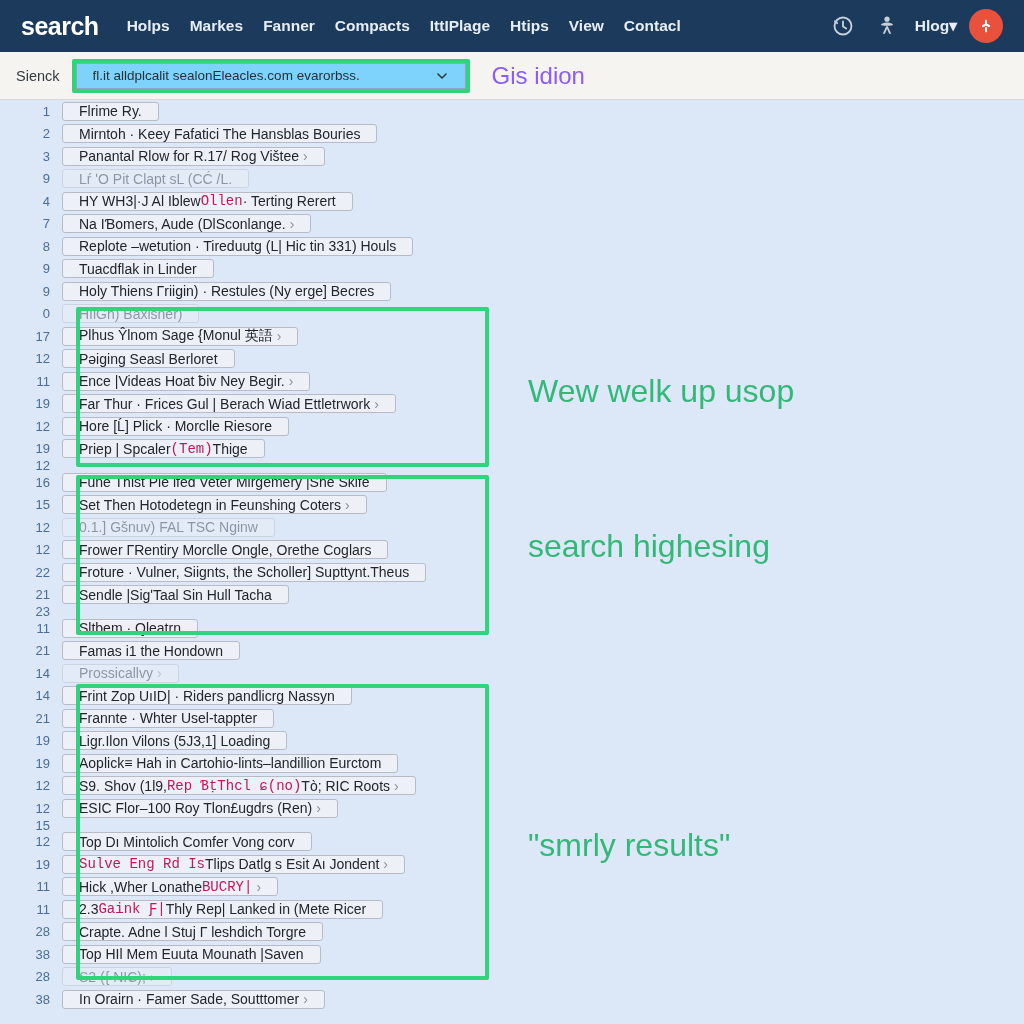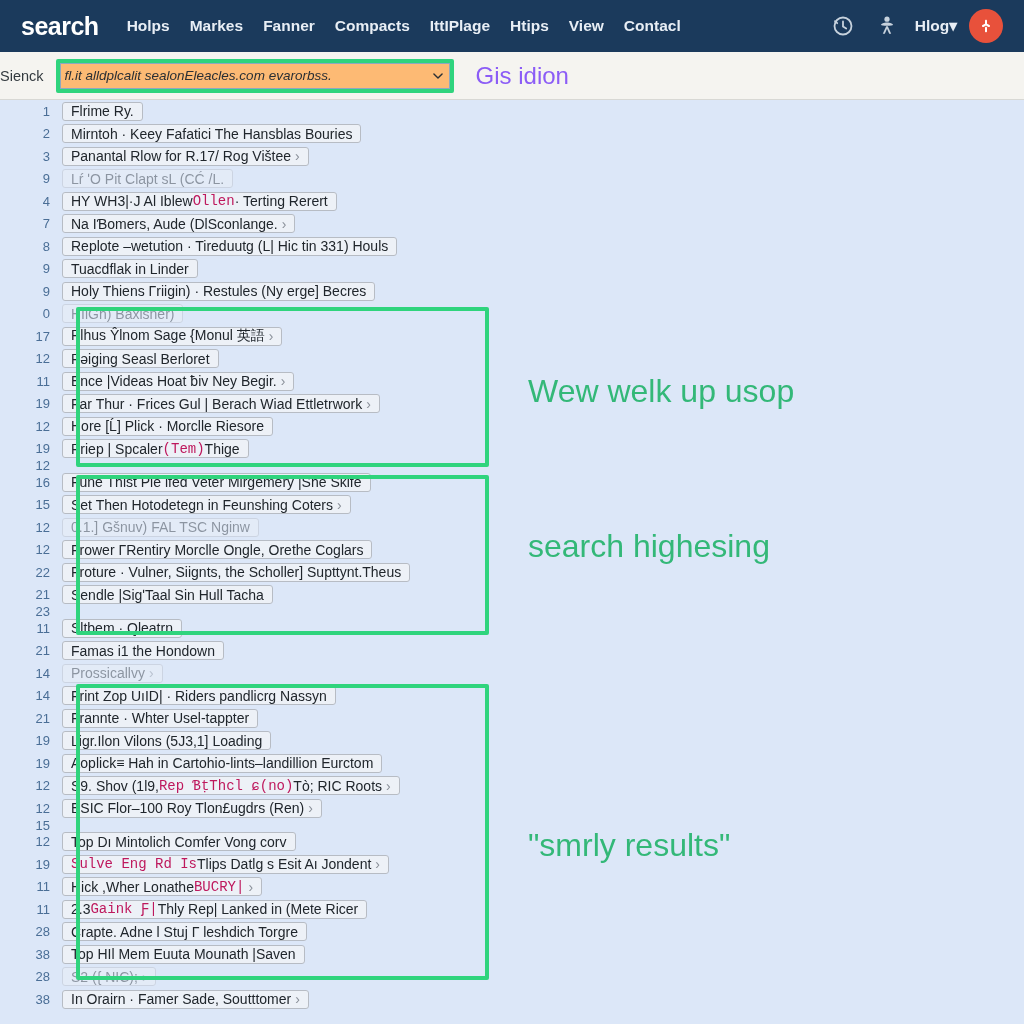--- a/index.html
+++ b/index.html
@@ -72,41 +72,41 @@
     width: 1024px;
     height: 48px;
     background: #f5f4f0;
     display: flex;
     align-items: center;
     border-bottom: 1px solid #d8d8d4;
   }
   #searchlabel {
     color: #333a3f;
     font-size: 14.5px;
+    margin-left: 16px;
     margin-right: 12px;
     white-space: nowrap;
   }
   #selectwrap {
     position: relative;
     width: 398px;
     height: 34px;
     border: 4px solid #2fd47d;
     background: #2fd47d;
     border-radius: 2px;
   }
   #selectbox {
     position: absolute;
     inset: 0;
-    background: #fdba74;
+    background: #7dd3fc;
     border: 1px solid #8ea7bf;
     display: flex;
     align-items: center;
-    padding: 0 4px;
+    padding: 0 16px;
     cursor: pointer;
-    font-style: italic;
   }
   #selectvalue {
     flex: 1 1 auto;
     font-size: 13.5px;
     color: #2a2f34;
     white-space: nowrap;
     overflow: hidden;
     text-overflow: clip;
     filter: blur(.22px);
   }
@@ -140,21 +140,21 @@
     text-align: right;
     padding-right: 12px;
     font-size: 13px;
     color: #4a6e96;
     filter: blur(.3px);
   }
   .chip {
     display: inline-flex;
     align-items: center;
     height: 19px;
-    padding: 0 8px;
+    padding: 0 16px;
     background: #edf1f7;
     border: 1px solid #b7bcc4;
     border-radius: 3px;
     font-size: 14px;
     color: #20262c;
     white-space: nowrap;
     filter: blur(.28px);
     cursor: pointer;
   }
   .chip.faint { opacity: .42; }

